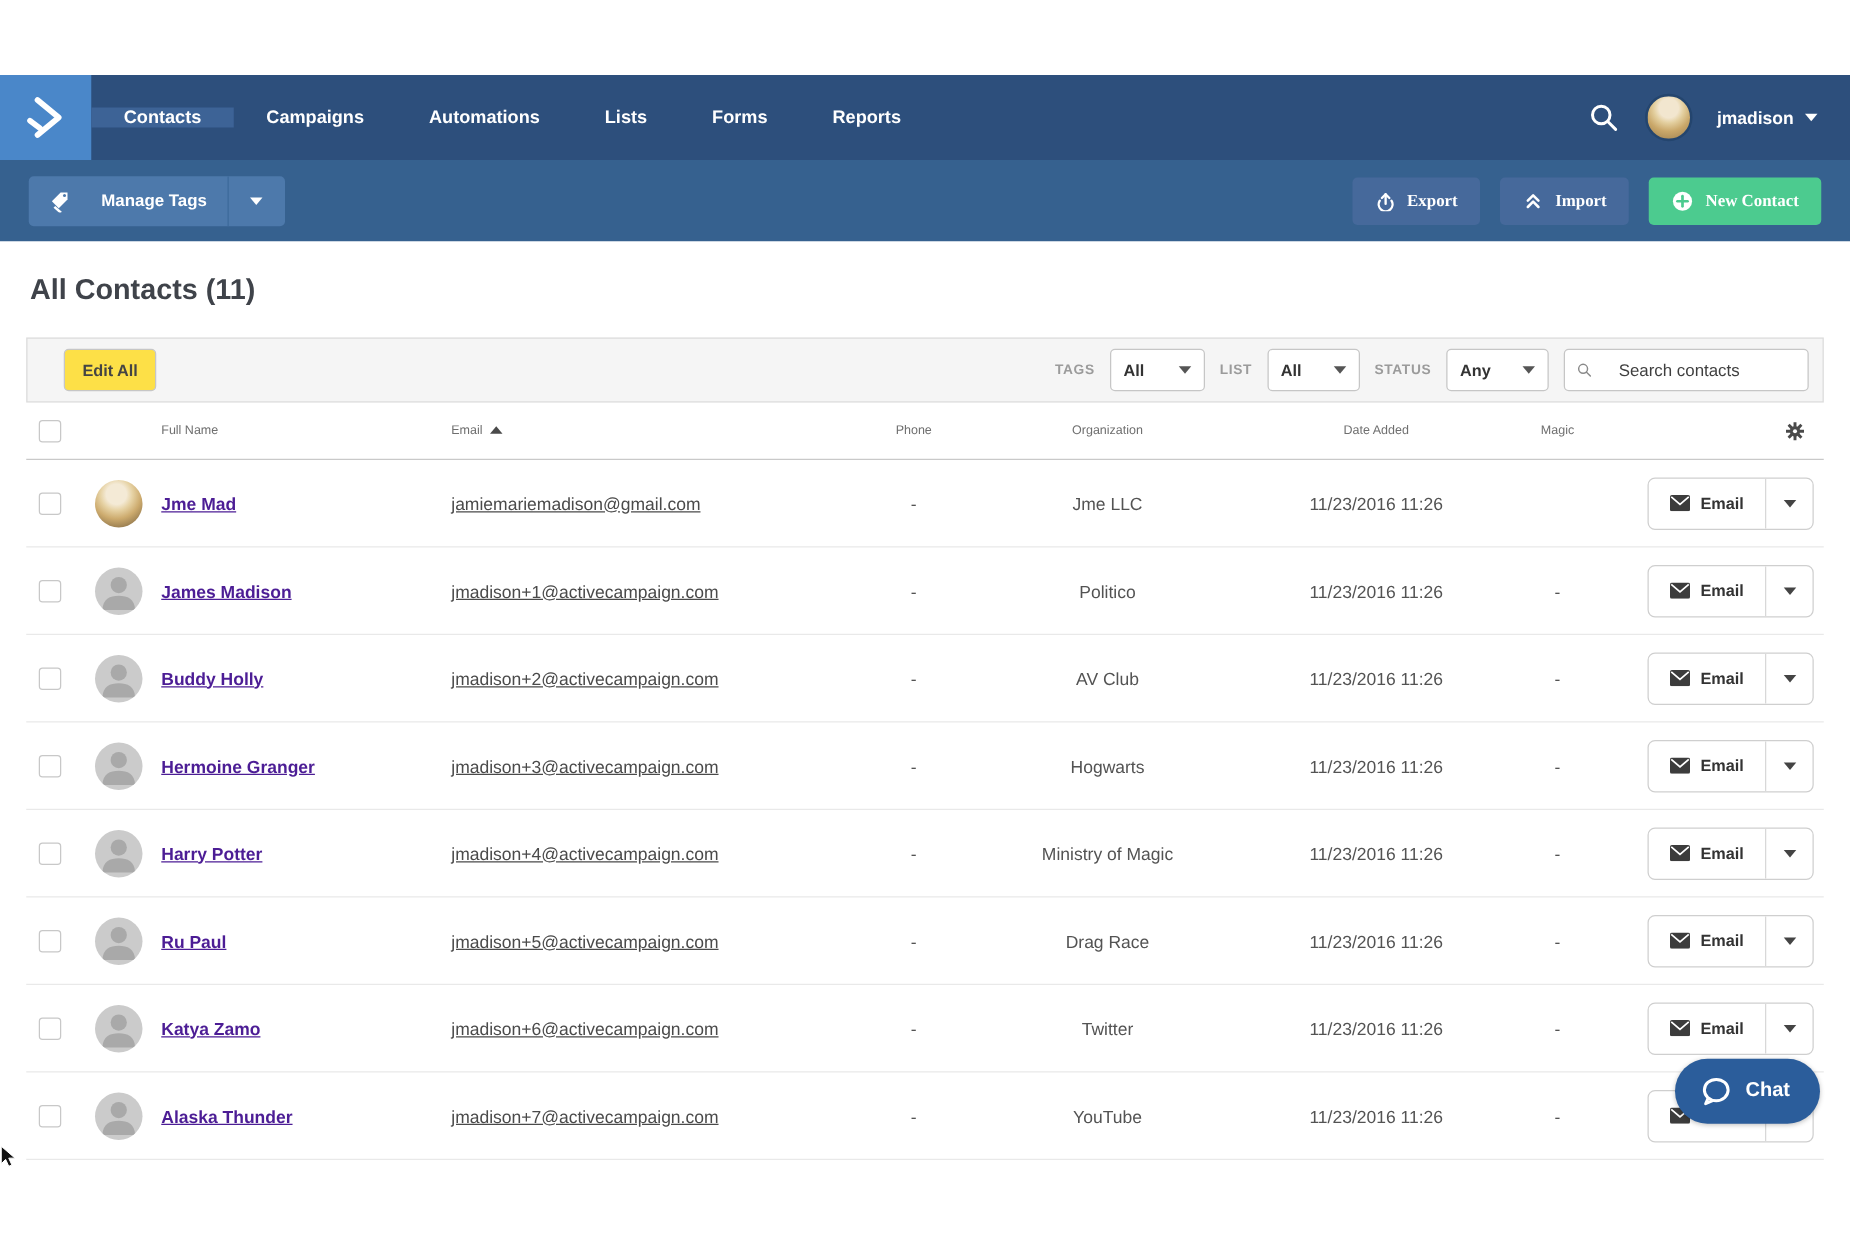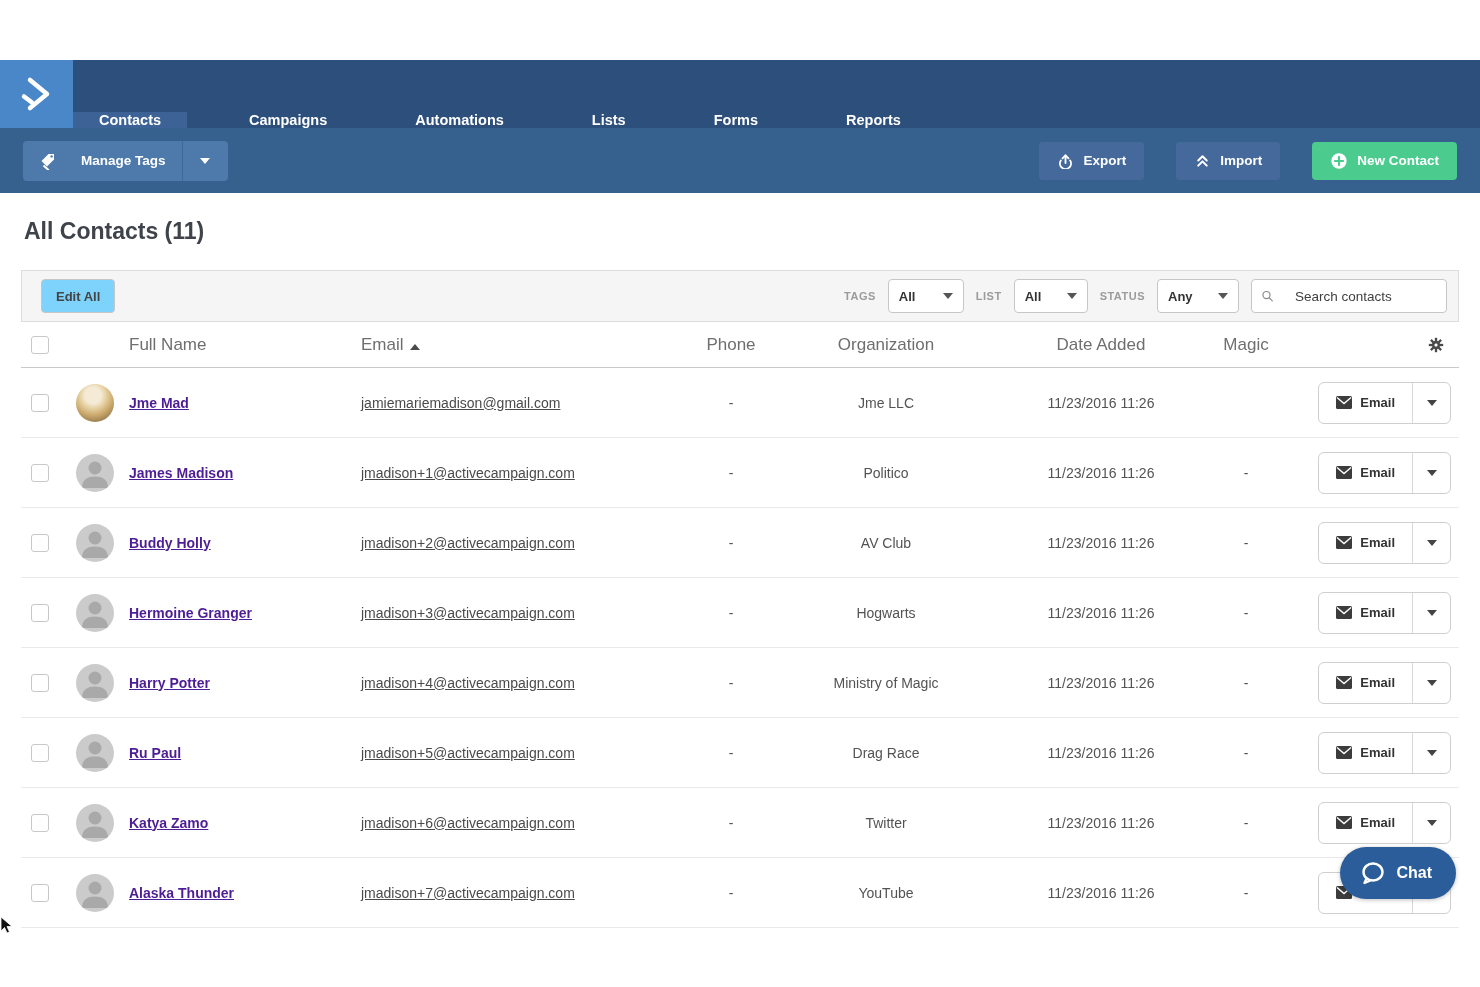--- a/index.html
+++ b/index.html
@@ -3,72 +3,72 @@
 <meta charset="utf-8">
 <style>
   * { margin:0; padding:0; box-sizing:border-box; }
   body { background:#fff; font-family:"Liberation Sans", sans-serif; }
   .page { position:relative; width:1480px; height:987px; background:#fff; overflow:hidden; }
 
   
   .topnav { position:absolute; top:60px; left:0; width:100%; height:68px;
             background:#2d4f7c; display:flex; align-items:stretch; }
   .logo { width:73px; background:#4a87c9; display:flex; align-items:center; justify-content:center; cursor:pointer; }
-  .tabs { list-style:none; display:flex; align-items:flex-end;gap:36px; }
+  .tabs { list-style:none; display:flex; align-items:center; }
   .tab { display:flex; align-items:center; padding:0 26px; color:#fff; font-size:14.5px;
          font-weight:bold; cursor:pointer; }
   .tab.active { background:#3d6396; }
   .nav-right { margin-left:auto; display:flex; align-items:center; padding-right:26px; gap:20px; }
   .nav-search { width:26px; height:26px; cursor:pointer; }
   .nav-avatar { width:38px; height:38px; border-radius:50%; cursor:pointer;
                 border:2px solid #24456e;
                 background:radial-gradient(circle at 50% 28%, #f2e6cf 0 26%, #e3cf9f 40%, #caa86a 62%, #9a7d4e 100%); }
   .nav-user { color:#fff; font-size:14px; font-weight:bold; cursor:pointer; display:flex; align-items:center; gap:9px; }
   .caret-down { width:0; height:0; border-left:5px solid transparent; border-right:5px solid transparent;
                 border-top:6px solid #fff; }
 
   
   .subnav { position:absolute; top:128px; left:0; width:100%; height:65px;
             background:#36618f; display:flex; align-items:center; padding:0 23px; }
   .split-btn { display:flex; height:40px; border-radius:4px; overflow:hidden; background:#4d79ab; cursor:pointer; }
   .split-main { display:flex; align-items:center; gap:24px; padding:0 16px; color:#fff;
                 font-size:13.5px; font-weight:bold; }
   .split-caret { width:46px; display:flex; align-items:center; justify-content:center;
                  border-left:1px solid #3c6a9b; }
-  .subnav-right { margin-left:auto; display:flex; gap:32px; }
+  .subnav-right { margin-left:auto; display:flex; gap:16px;font-family:Liberation Serif, serif; }
   .btn-blue, .btn-green { height:38px; border:none; border-radius:4px; padding:0 18px;
         display:flex; align-items:center; gap:9px; font-family:inherit;
         font-size:13.5px; font-weight:bold; color:#fff; cursor:pointer; }
   .btn-blue { background:#46699b; }
   .btn-green { background:#4ccb8f; }
 
   
   .page-title { position:absolute; top:218px; left:24px; font-size:23px; font-weight:bold; color:#3f434a; }
 
   
   .filterbar { position:absolute; top:270px; left:21px; width:1438px; height:52px;
                background:#f5f5f5; border:1px solid #dcdcdc; display:flex; align-items:center; padding:0 11px; }
-  .btn-editall { height:34px; padding:0 14px; background:#7dd3fc; border:1px solid #c6c6c6; border-radius:4px;
-                 font-family:inherit; font-size:13px; font-weight:bold; color:#444; cursor:pointer; margin-left:8px; }
+  .btn-editall { height:34px; padding:0 14px; background:#fde047; border:1px solid #c6c6c6; border-radius:4px;
+                 font-family:inherit; font-size:13px; font-weight:bold; color:#444; cursor:pointer; margin-left:18px; }
   .filters { margin-left:auto; display:flex; align-items:center; gap:12px; }
   .filter-label { font-size:11px; font-weight:bold; color:#9b9b9b; letter-spacing:.5px; }
   .select { height:34px; background:#fff; border:1px solid #c6c6c6; border-radius:4px;
             display:flex; align-items:center; justify-content:space-between; padding:0 10px; cursor:pointer;gap:16px; }
   .select .val { font-size:13px; font-weight:bold; color:#333; }
   .select .caret-down { border-top-color:#555; }
   .sel-tags { width:76px; } .sel-list { width:74px; } .sel-status { width:82px; }
   .searchbox { width:196px; height:34px; background:#fff; border:1px solid #c6c6c6; border-radius:4px;
                display:flex; align-items:center; padding:0 9px; gap:21px; }
   .searchbox input { border:none; outline:none; width:100%; font-family:inherit; font-size:13.5px; color:#333; }
   .searchbox input::placeholder { color:#3f3f3f; opacity:1; }
 
   
   .table { position:absolute; top:322px; left:21px; width:1438px; }
   .trow { display:flex; align-items:center; }
-  .thead { height:46px; border-bottom:1px solid #c9c9c9; color:#6f6f6f; font-size:17px; }
+  .thead { height:46px; border-bottom:1px solid #c9c9c9; color:#6f6f6f; font-size:10px; }
   .tbody .trow { height:70px; border-bottom:1px solid #e9e9e9; font-size:14px; color:#535353; }
   .c-check { width:40px; padding-left:10px; }
   .c-avatar { width:68px; display:flex; justify-content:center; }
   .c-name { width:232px; }
   .c-email { width:330px; }
   .c-phone { width:80px; text-align:center; }
   .c-org { width:230px; text-align:center; }
   .c-date { width:200px; text-align:center; }
   .c-social { width:90px; text-align:center; }
   .c-action { flex:1; display:flex; justify-content:flex-end; padding-right:8px; }
@@ -126,20 +126,31 @@
         </li>
 
         <li class="tab">
           <span>Forms</span>
         </li>
 
         <li class="tab">
           <span>Reports</span>
         </li>
       </ul>
+    <div class="nav-right">
+      <svg class="nav-search" viewBox="0 0 26 26">
+        <circle cx="11" cy="11" r="7" fill="none" stroke="#fff" stroke-width="2.4"></circle>
+        <line x1="16.2" y1="16.2" x2="22.5" y2="22.5" stroke="#fff" stroke-width="2.4" stroke-linecap="round"></line>
+      </svg>
+      <div class="nav-avatar"></div>
+      <div class="nav-user">
+        <span>jmadison</span>
+        <span class="caret-down"></span>
+      </div>
+    </div>
   </nav>
 
   <div class="subnav">
     <div class="split-btn">
       <div class="split-main">
         <svg width="18" height="18" viewBox="0 0 18 18">
           <path d="M9.5 2 L15 2 L15 7.5 L8 14.5 L2.5 9 Z" fill="#fff"></path>
           <circle cx="12.6" cy="4.4" r="1.2" fill="#4d79ab"></circle>
           <line x1="4.5" y1="13.5" x2="9.8" y2="18.2" stroke="#fff" stroke-width="2"></line>
         </svg>

